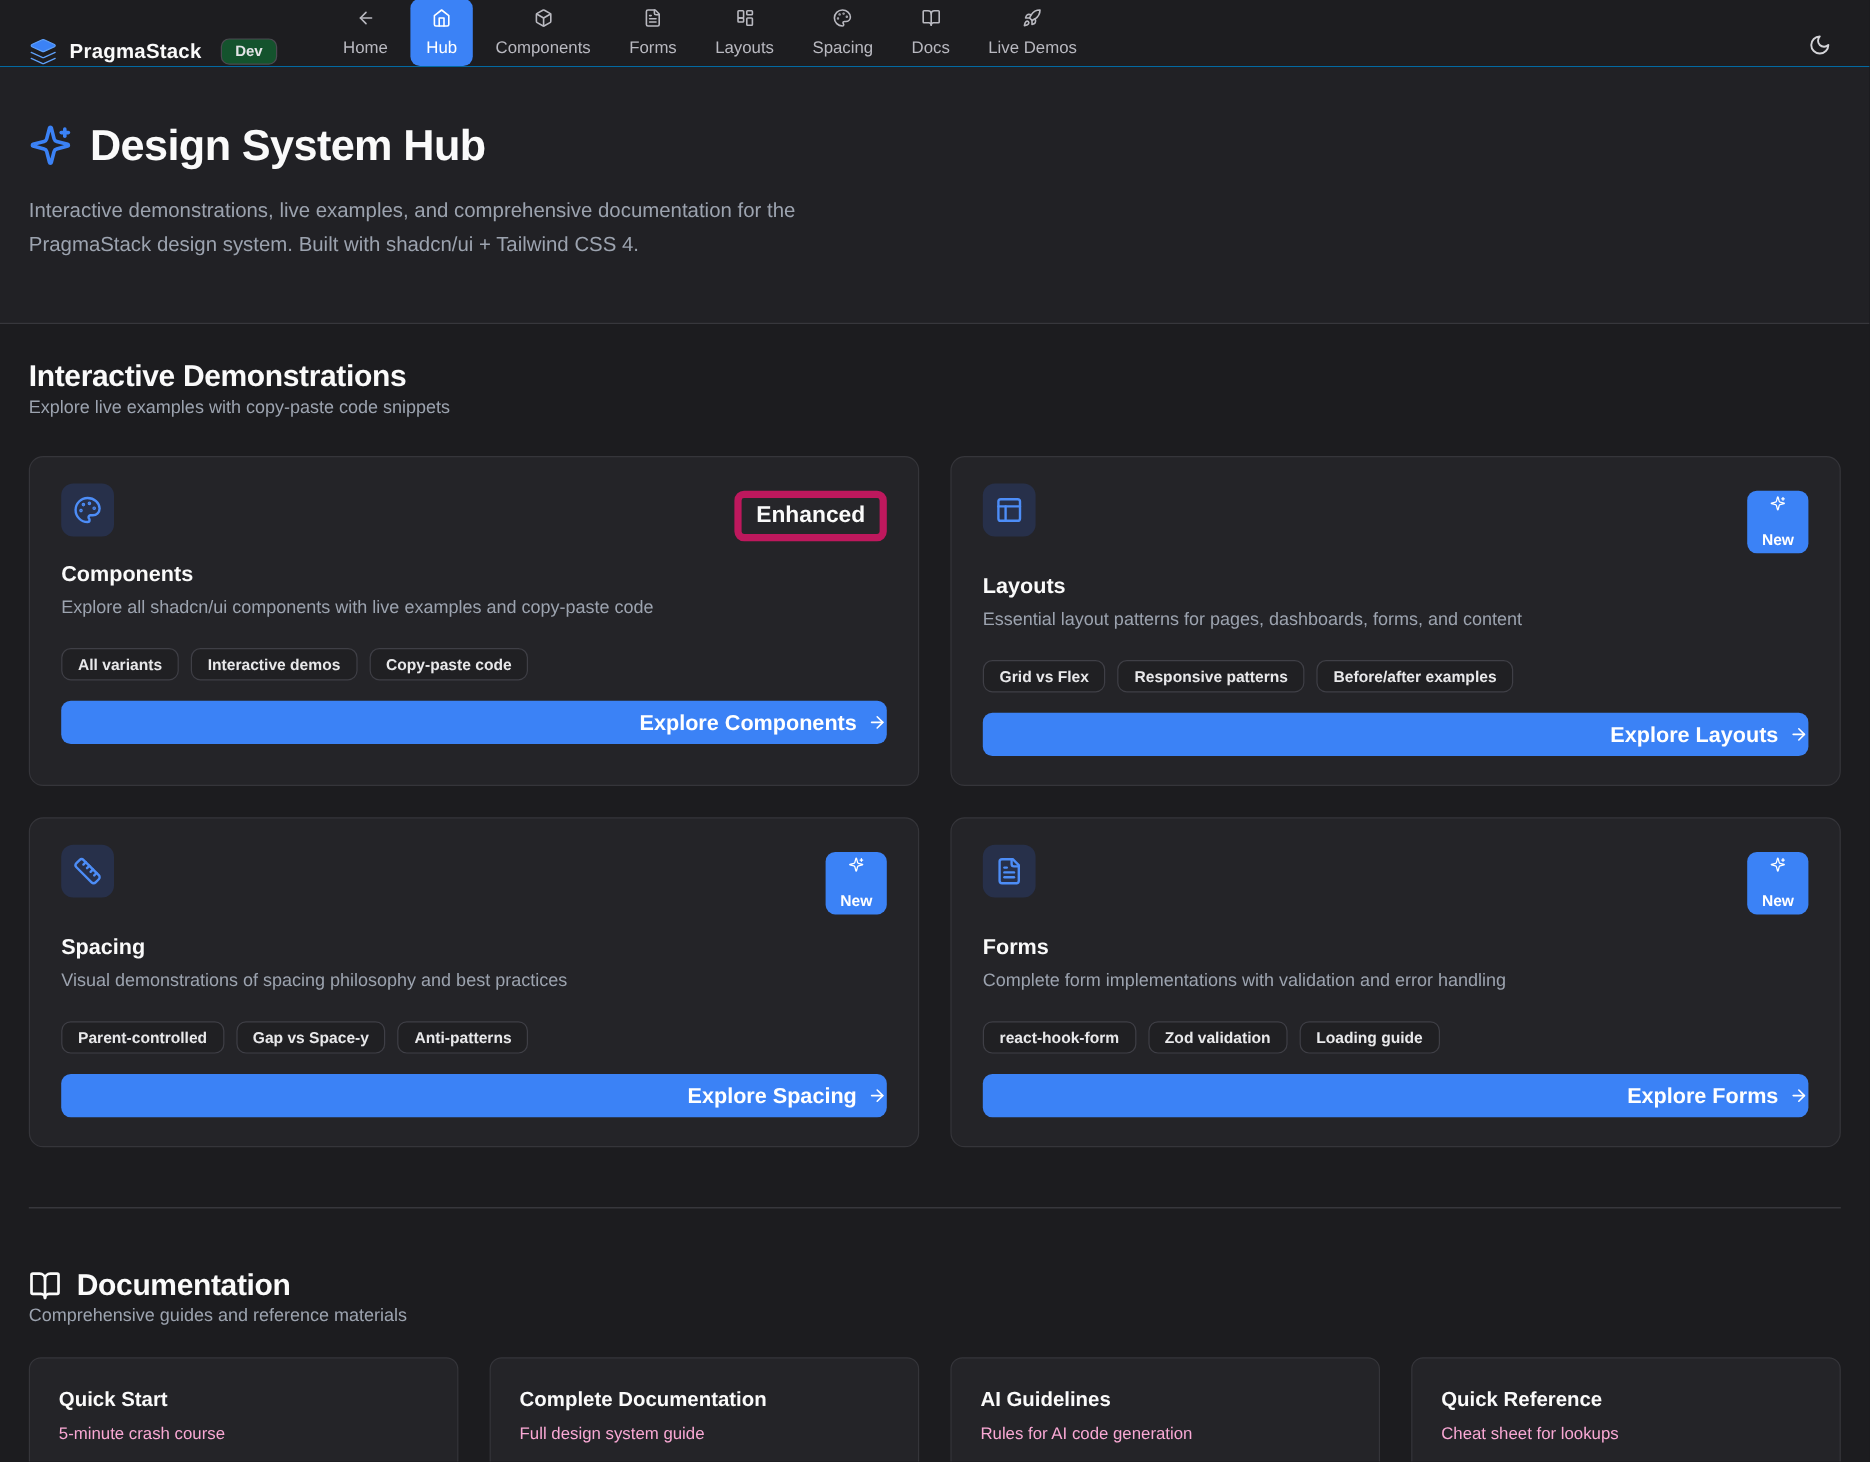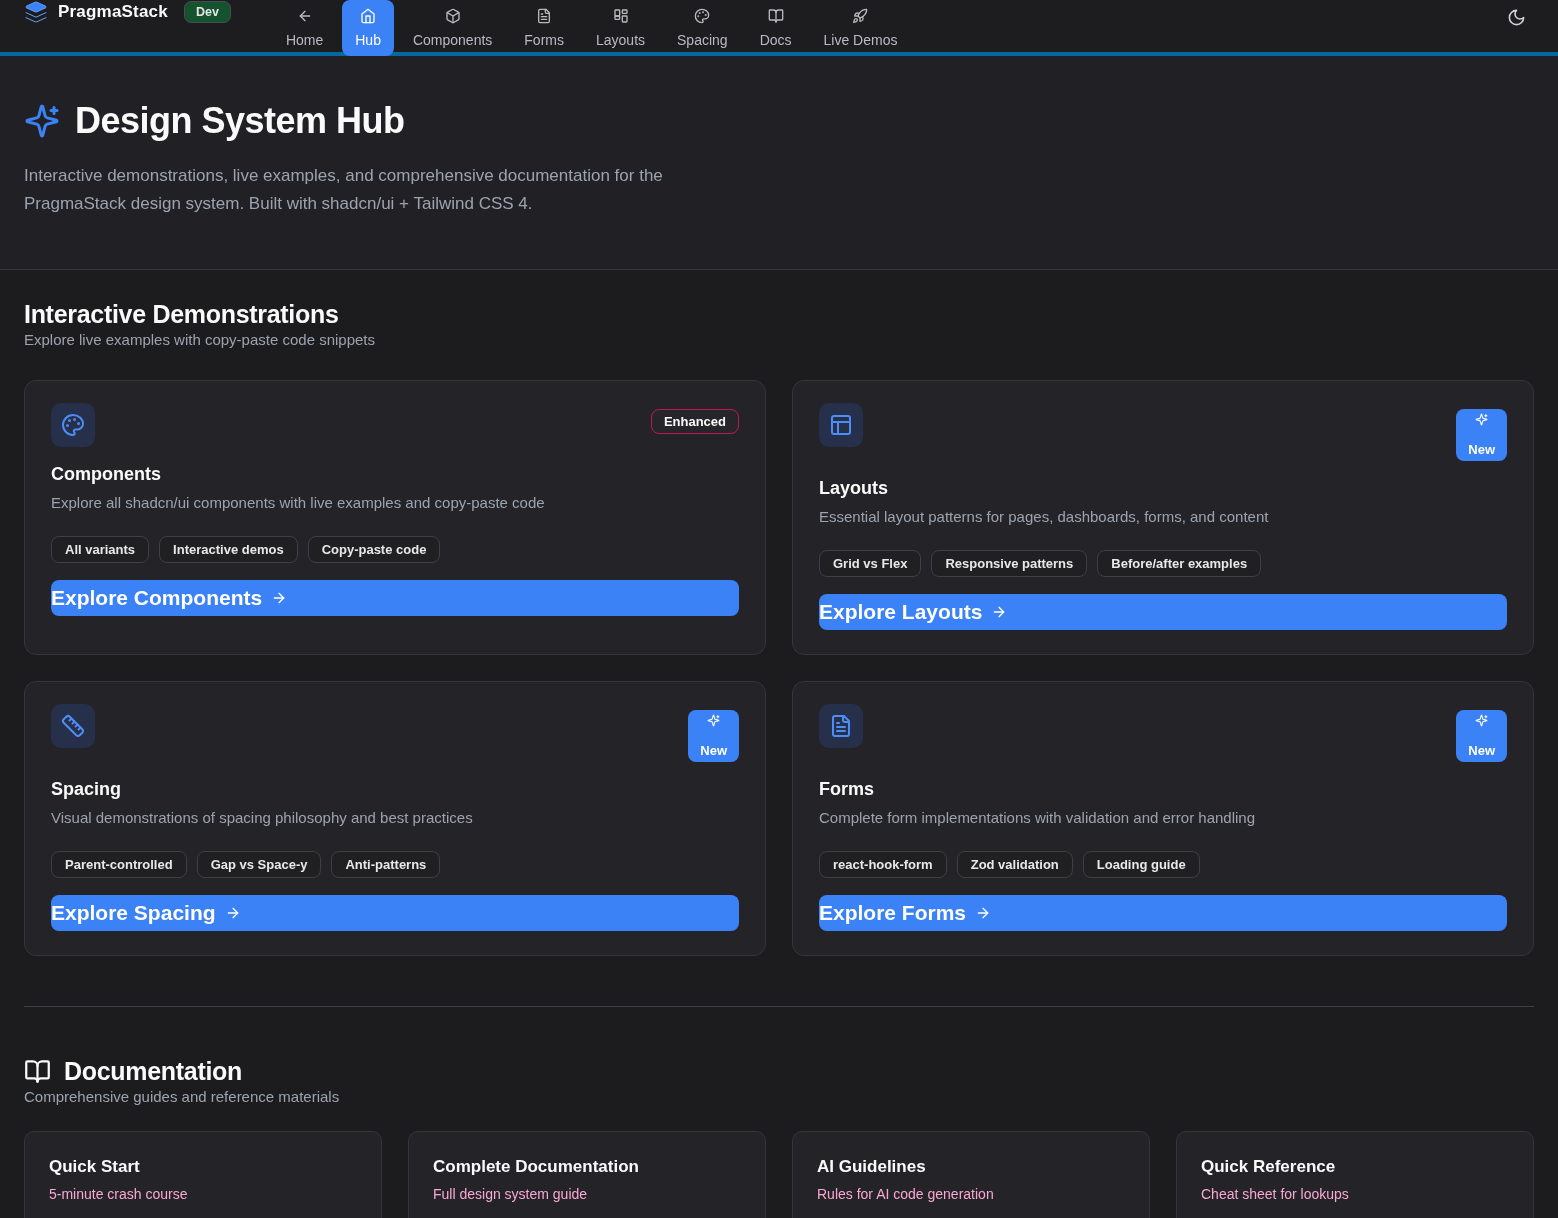--- a/index.html
+++ b/index.html
@@ -10,23 +10,23 @@
     font-family: "Liberation Sans", "DejaVu Sans", sans-serif;
     color: #fafafa;
     overflow: hidden;
   }
   svg { display: block; flex: none; }
 
   
   .navbar {
     height: 56px;
     background: #1d1d20;
-    border-bottom: 4px solid #0369a1;
+    border-bottom: 1px solid #0369a1;
     display: flex;
-    align-items: flex-start;
+    align-items: flex-end;
     padding: 0 24px;
   }
   .brand { display: flex; align-items: center; gap: 10px; }
   .brand-name { font-size: 17px; font-weight: 700; letter-spacing: .2px; }
   .dev-badge {
     margin-left: 6px;
     font-size: 12.5px; font-weight: 600;
     color: #e4e4e7;
     border: 1px solid #4a4a50;
     background: #14532d;
@@ -90,23 +90,23 @@
   }
   .demo-card-top { display: flex; align-items: flex-start; justify-content: space-between; }
   .icon-tile {
     width: 44px; height: 44px;
     border-radius: 10px;
     background: #27304a;
     color: #4d8df7;
     display: flex; align-items: center; justify-content: center;
   }
   .badge-outline {
-    font-size: 13px; font-weight: 600;
+    font-size: 19px; font-weight: 600;
     color: #fafafa;
-    border: 1px solid #be185d;
+    border: 6px solid #be185d;
     background: #26262a;
     border-radius: 8px;
     padding: 4px 12px;
     margin-top: 6px;
   }
   .badge-new {
     display: flex; align-items: center; gap: 16px;
     font-size: 13px; font-weight: 600;
     color: #ffffff;
     background: #3b82f6;
@@ -128,22 +128,22 @@
   }
   .explore-btn {
     margin-top: 17px;
     width: 100%;
     height: 36px;
     border: none;
     border-radius: 8px;
     background: #3b82f6;
     color: #ffffff;
     font-family: inherit;
-    font-size: 21px; font-weight: 600;
-    display: flex; align-items: center; justify-content: flex-start; gap: 9px;
+    font-size: 18px; font-weight: 600;
+    display: flex; align-items: center; justify-content: flex-end; gap: 9px;
     cursor: pointer;
   }
 
   .section-divider {
     margin: 50px 0 0;
     border: none;
     border-top: 1px solid #3f3f44;
   }
 
   .docs-section { margin-top: 50px; }

